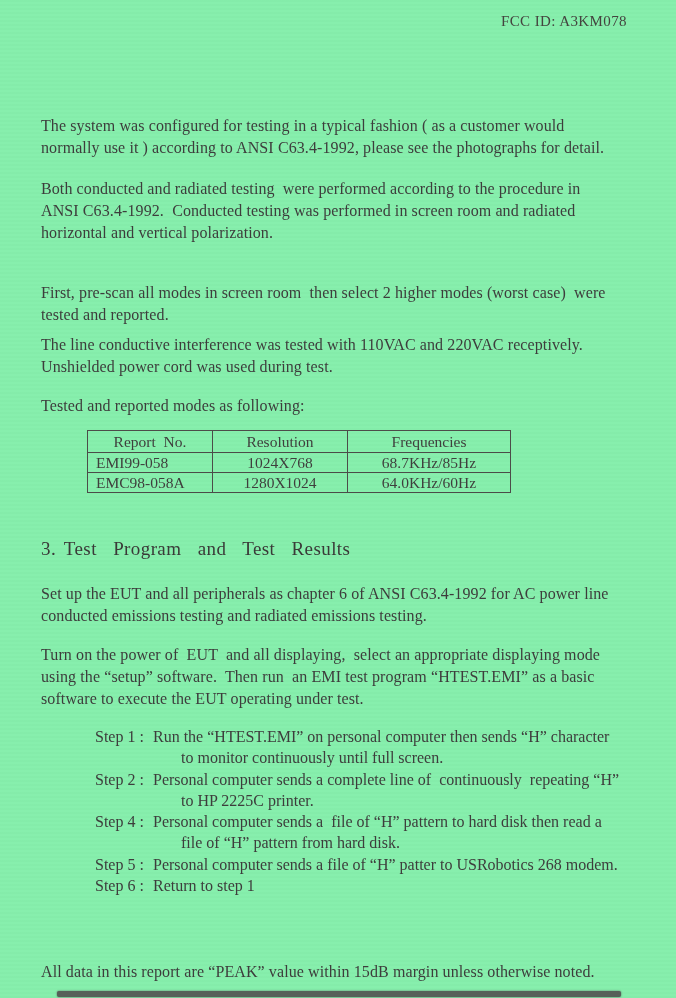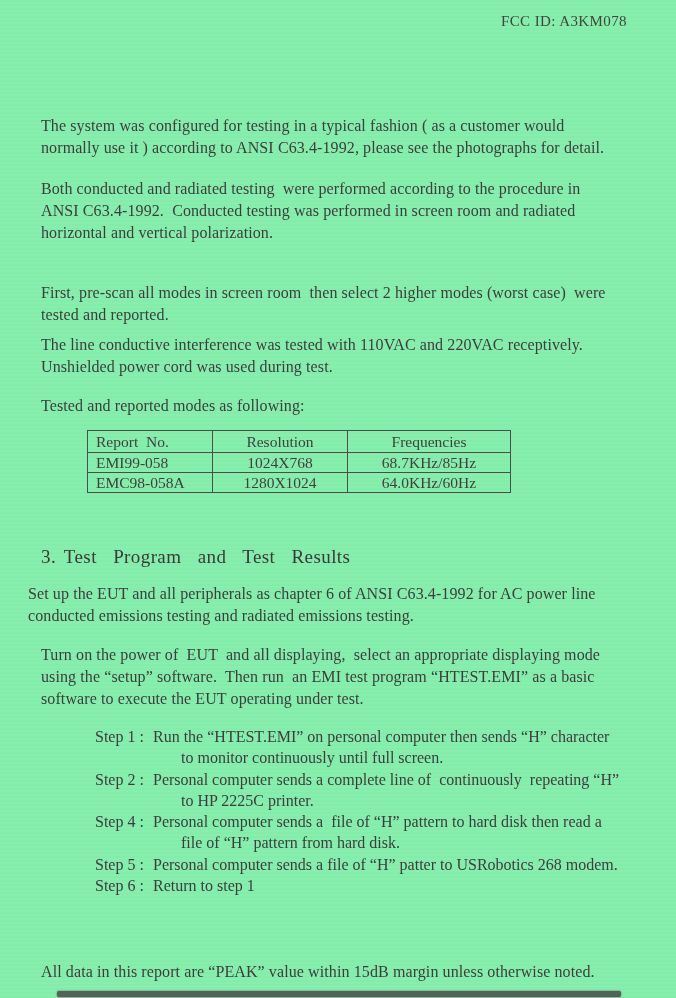--- a/index.html
+++ b/index.html
@@ -15,31 +15,31 @@
   }
   
   .page::before{
     content:"";position:absolute;inset:0;pointer-events:none;
     background:
       repeating-linear-gradient(0deg, rgba(0,0,0,0.012) 0 2px, rgba(255,255,255,0.01) 2px 4px);
   }
   .abs{position:absolute;}
   .line{white-space:pre;line-height:22px;font-size:16px;letter-spacing:.1px;}
   .fcc{font-size:15px;letter-spacing:.4px;color:#44443f;}
-  .heading{font-size:19px;white-space:pre;letter-spacing:.4px;word-spacing:3px;color:#3a3a38;margin-top:8px;}
+  .heading{font-size:19px;white-space:pre;letter-spacing:.4px;word-spacing:3px;color:#3a3a38;}
   .modes-table{
     border-collapse:collapse;font-size:15.5px;color:#3f3f3d;
   }
   .modes-table td,.modes-table th{
     border:1.6px solid #4c4c49;
     padding:0 8px;height:19px;font-weight:normal;
   }
   .modes-table th{height:21px;}
   .col-report{width:108px;text-align:left;margin-top:40px;}
-  .th-report{text-align:left;white-space:pre;}
+  .th-report{text-align:center;white-space:pre;}
   .col-res{width:118px;text-align:center;}
   .col-freq{width:146px;text-align:center;}
   .step-row{white-space:pre;line-height:21.3px;font-size:16px;}
   .step-label{display:inline-block;width:58px;}
   .step-cont{padding-left:86px;white-space:pre;line-height:21.3px;font-size:16px;}
   .scan-edge{
     position:absolute;left:57px;top:991px;width:564px;height:6px;
     background:#515150;border-radius:2px;box-shadow:0 0 2px #515150;opacity:.9;
   }
 </style>
@@ -90,21 +90,21 @@
       <tr>
         <td class="col-report">EMC98-058A</td>
         <td class="col-res">1280X1024</td>
         <td class="col-freq">64.0KHz/60Hz</td>
       </tr>
     </tbody>
   </table>
 
   <div class="abs heading" style="top:538px;left:41px;">3. Test  Program  and  Test  Results</div>
 
-  <div class="abs" style="top:583px;left:28px;">
+  <div class="abs" style="top:583px;left:41px;">
     <div class="line">Set up the EUT and all peripherals as chapter 6 of ANSI C63.4-1992 for AC power line</div>
     <div class="line">conducted emissions testing and radiated emissions testing.</div>
   </div>
 
   <div class="abs" style="top:644px;left:41px;">
     <div class="line">Turn on the power of  EUT  and all displaying,  select an appropriate displaying mode</div>
     <div class="line">using the “setup” software.  Then run  an EMI test program “HTEST.EMI” as a basic</div>
     <div class="line">software to execute the EUT operating under test.</div>
   </div>
 

